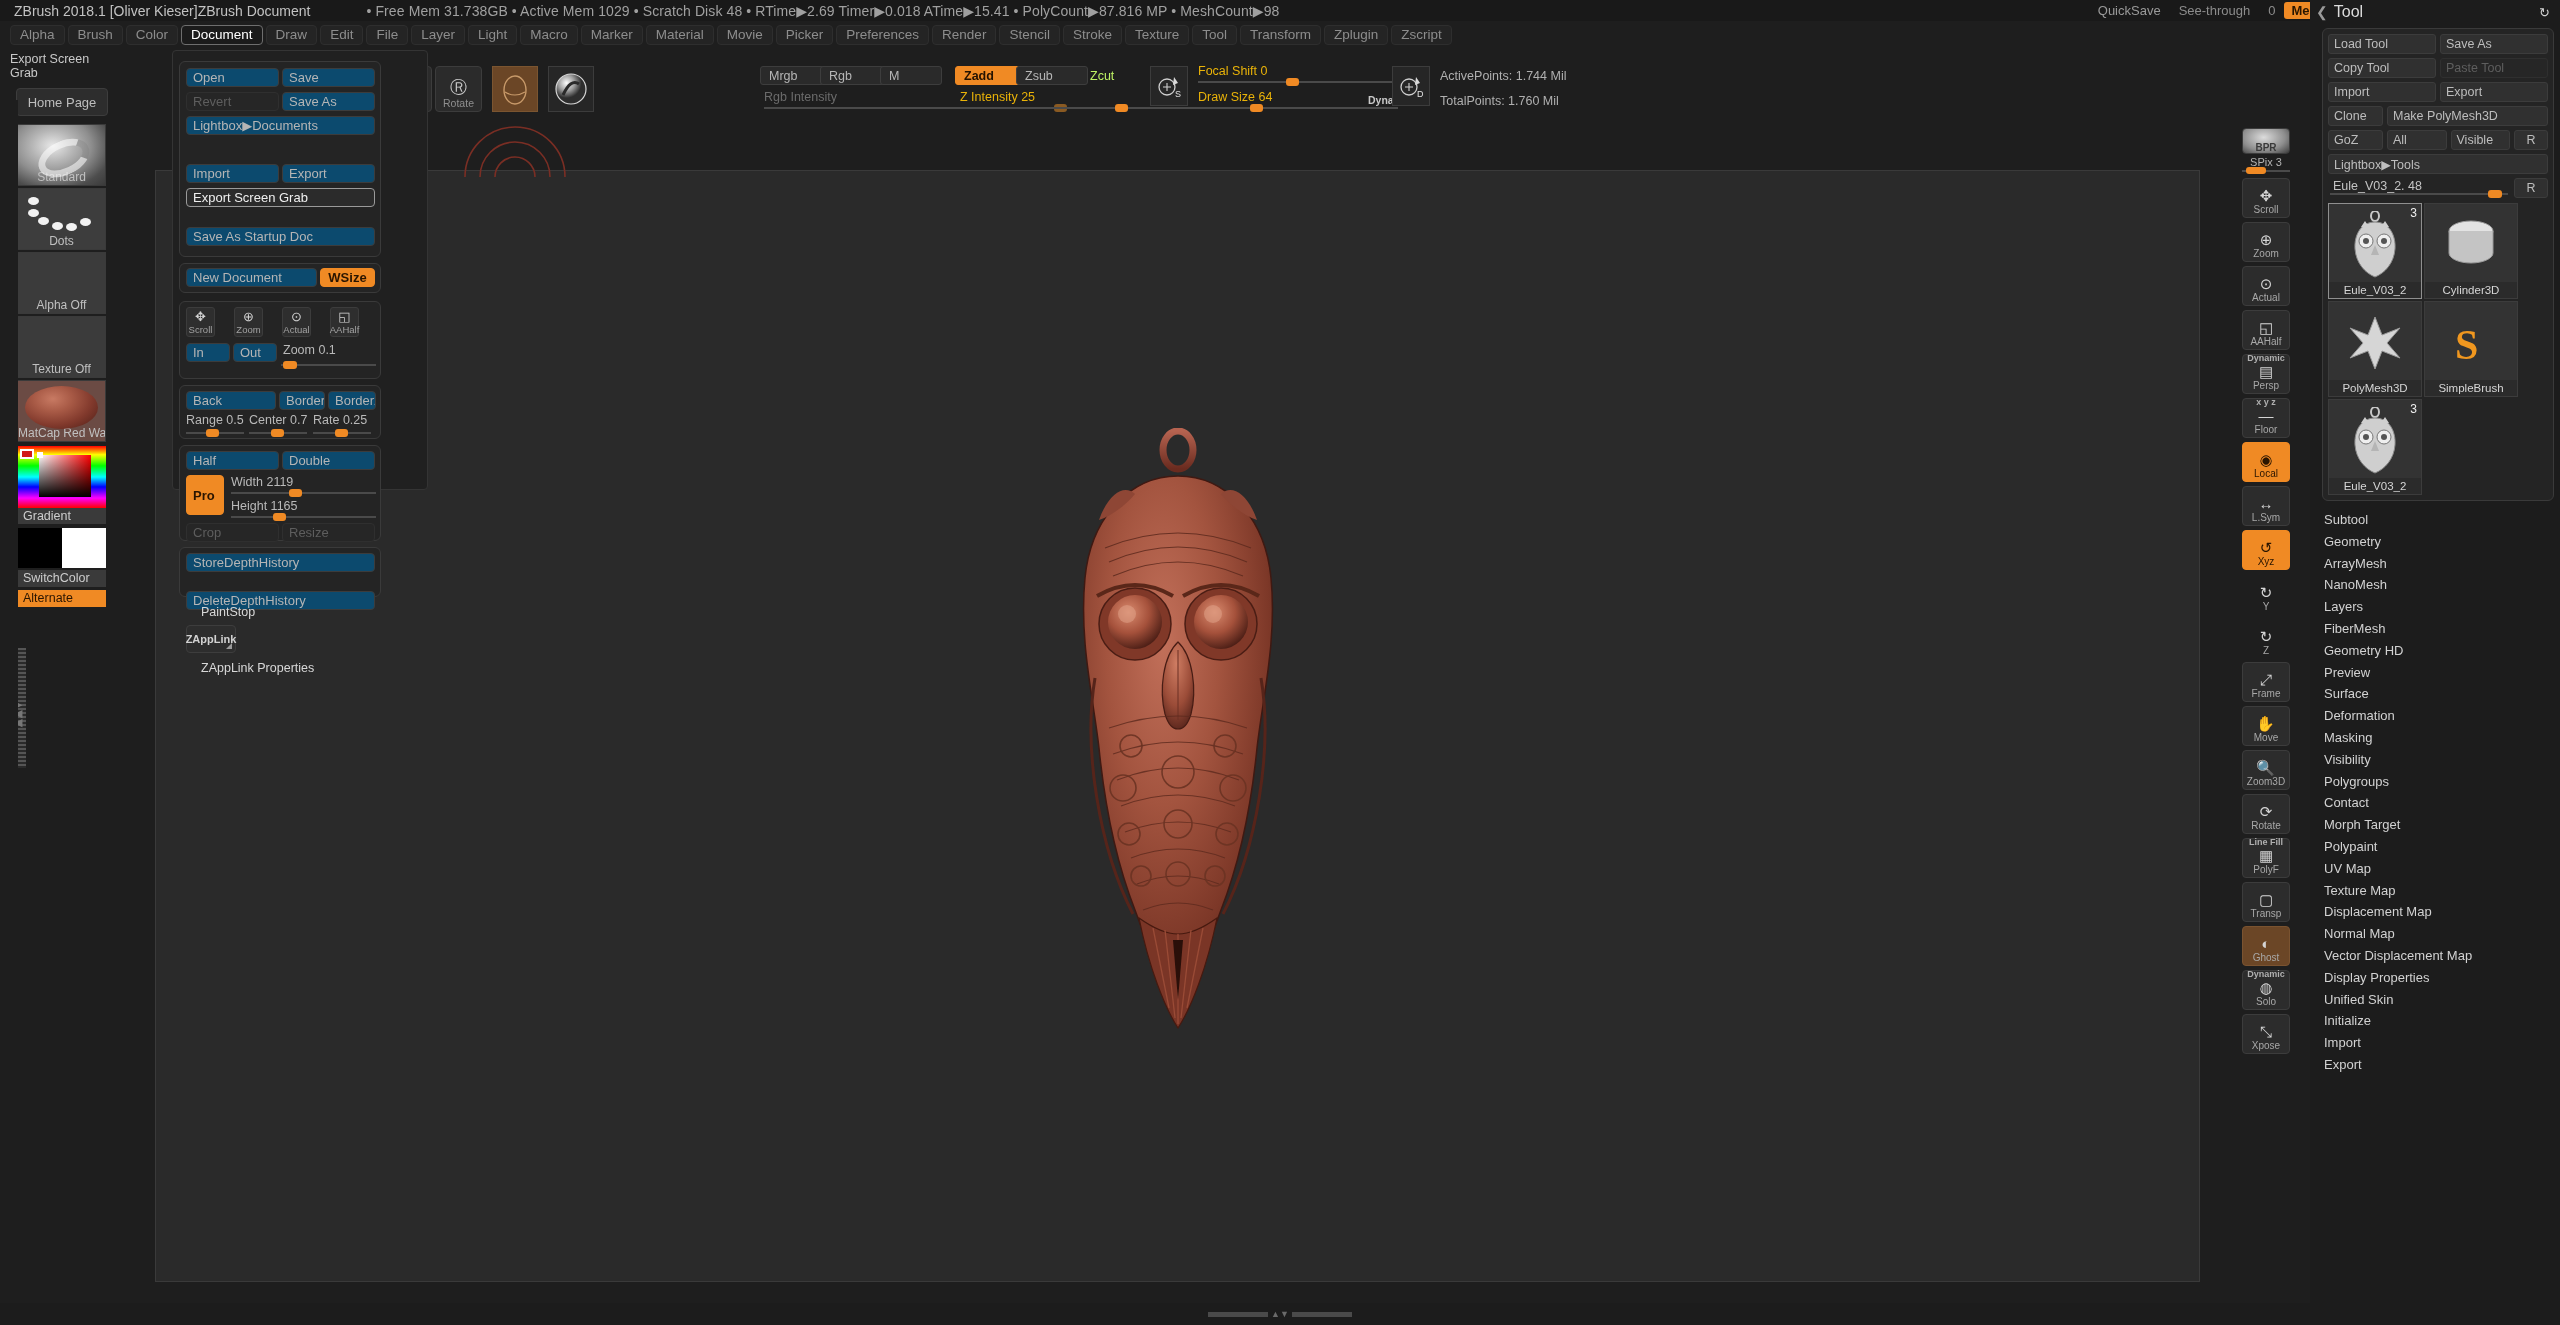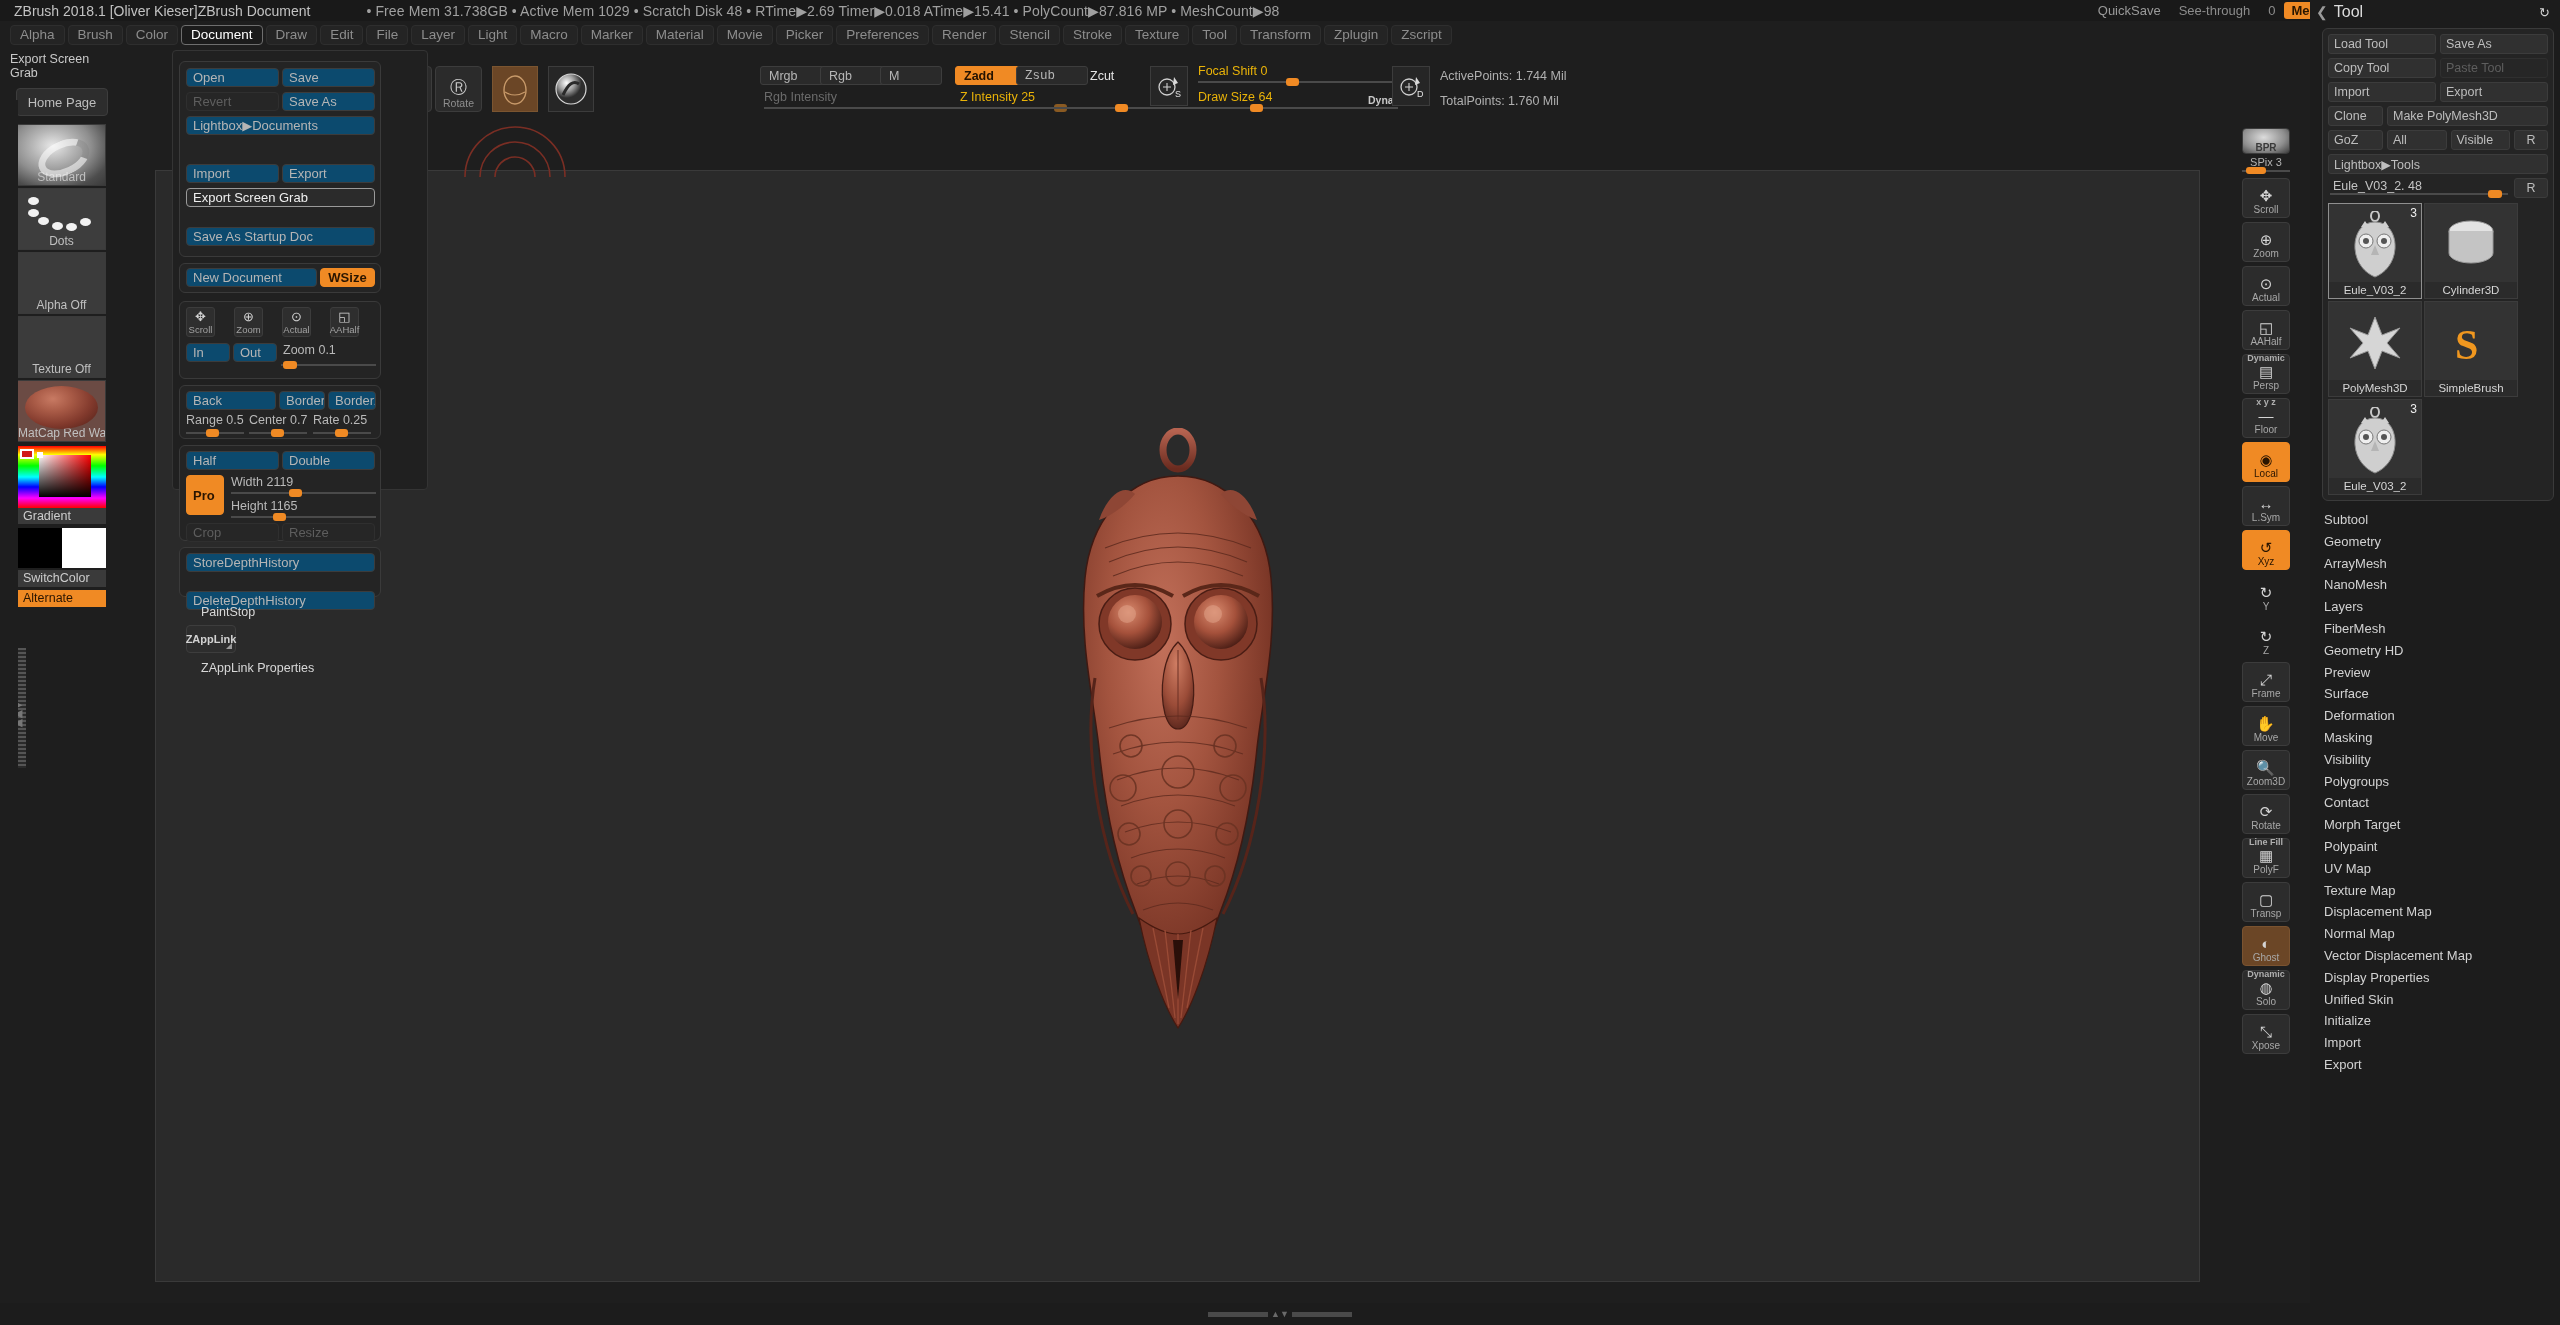--- a/index.html
+++ b/index.html
@@ -90,21 +90,21 @@
     color:#9a9a9a; font-size:11px; text-align:center;
   }
   .mini-ico { width:47px; height:46px; display:flex; flex-direction:column; align-items:center; justify-content:flex-end; padding-bottom:2px;}
   .mini-ico .gl { font-size:17px; line-height:18px; color:#c8c8c8; }
   .mini-ico .tx { font-size:10.5px; color:#8f8f8f; }
   .sq-brush { width:46px; height:46px; background:#6b4626; border:1px solid #7b5530; display:flex;align-items:center;justify-content:center;}
   .sq-mat { width:46px; height:46px; background:#262626; border:1px solid #3c3c3c; display:flex;align-items:center;justify-content:center;}
   .modebtn { height:19px; min-width:52px; border:1px solid #3d3d3d; border-radius:3px; background:#2a2a2a;
     font-size:12.5px; color:#b6b6b6; display:flex;align-items:center; padding:0 8px;}
   .modebtn.on { background:#f08a24; color:#241200; border-color:#f08a24; font-weight:600;}
-  .modebtn.off { color:#e5e5e5; background:#232323; border-color:#2e2e2e;}
+  .modebtn.off { color:#bef264; background:#232323; border-color:#2e2e2e;}
   .sldlabel { font-size:12.5px; color:#eab308; white-space:nowrap; }
   .sldtrack { height:2px; background:#4a4a4a; position:relative; }
   .sldknob { position:absolute; top:-3px; width:13px; height:8px; background:#f08a24; border-radius:3px;}
   .sldknob.dim { background:#8a5a22; }
   .statline { font-size:12.5px; color:#b0b0b0; white-space:nowrap; }
 
   
   .docmenu {
     position:absolute; left:172px; top:50px; width:256px; height:440px;
     background:#202020; border:1px solid #343434; border-radius:4px;
@@ -318,21 +318,21 @@
           </defs>
         <circle cx="17" cy="17" r="15" fill="url(#mg)" stroke="#d8d8d8" stroke-width="1.2"></circle>
         <path d="M9 23 Q17 6 25 12" fill="none" stroke="#2a2a2a" stroke-width="3"></path>
       </svg>
     </div>
 
     <div class="modebtn" style="position:absolute;left:640px;top:8px;width:70px;">Mrgb</div>
     <div class="modebtn" style="position:absolute;left:700px;top:8px;width:66px;">Rgb</div>
     <div class="modebtn" style="position:absolute;left:760px;top:8px;width:62px;">M</div>
     <div class="modebtn on" style="position:absolute;left:835px;top:8px;width:65px;">Zadd</div>
-    <div class="modebtn" style="position:absolute;left:896px;top:8px;width:72px;font-family:Liberation Mono, monospace;">Zsub</div>
+    <div class="modebtn" style="position:absolute;left:896px;top:8px;width:72px;">Zsub</div>
     <div class="modebtn off" style="position:absolute;left:962px;top:8px;width:62px;border:none;background:transparent;">Zcut</div>
 
     <div style="position:absolute;left:644px;top:32px;width:330px;">
       <div class="sldlabel" style="color:#6b6b6b">Rgb Intensity</div>
       <div class="sldtrack" style="margin-top:3px;">
           <span class="sldknob dim" style="left:290px;"></span>
         </div>
     </div>
     <div style="position:absolute;left:840px;top:32px;width:340px;">
       <div class="sldlabel">Z Intensity 25</div>

